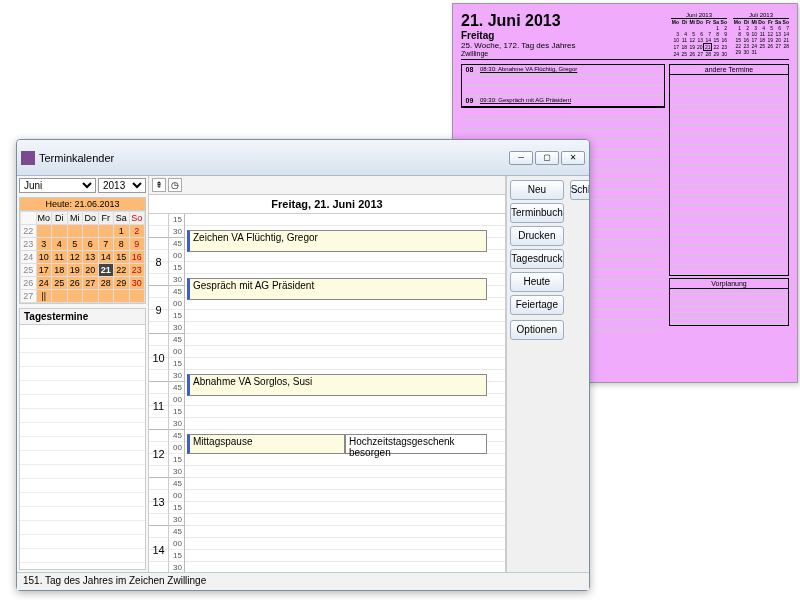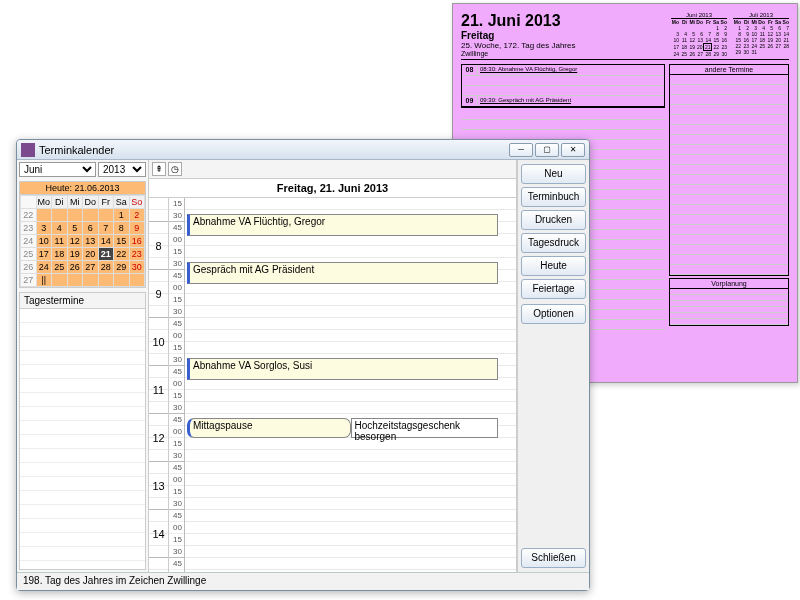--- a/index.html
+++ b/index.html
@@ -62,21 +62,21 @@
     width: 574px;
     height: 452px;
     border: 1px solid #7a8ea0;
     background: linear-gradient(#fdfdfd,#e8eef5);
     border-radius: 4px;
     box-shadow: 0 2px 8px rgba(0,0,0,0.3);
     display: flex;
     flex-direction: column;
   }
   .titlebar {
-    height: 20px;
+    height: 36px;
     background: linear-gradient(#f2f6fb,#d7e2ee);
     border-bottom: 1px solid #a8b8c8;
     display: flex;
     align-items: center;
     padding: 0 4px;
     border-radius: 4px 4px 0 0;
   }
   .titlebar .icon {
     width: 14px; height: 14px; background: #7b4a8e; margin-right: 4px;
   }
@@ -113,21 +113,21 @@
     width: 12.5%;
   }
   .cal-grid th { background: #f0f0f0; font-weight: normal; }
   .cal-grid .wk { color: #888; background: #f8f8f8; }
   .cal-grid .sun { color: #c00; }
   .cal-grid .today { background: #444; color: #fff; font-weight: bold; }
   .tagestermine {
     flex: 1; background: #fff; border: 1px solid #ccc; margin: 2px;
     display: flex; flex-direction: column;
   }
-  .tagestermine .cap { font-size: 10px; padding: 2px 4px; border-bottom: 1px solid #ccc; background: #f4f4f4; }
+  .tagestermine .cap { font-size: 10px; padding: 2px 4px; border-bottom: 1px solid #ccc; background: #f4f4f4; font-weight: bold; }
   .tagestermine .lines { flex: 1; background: repeating-linear-gradient(#fff,#fff 13px,#eee 13px,#eee 14px); }
 
   .center-panel {
     flex: 1; display: flex; flex-direction: column; background: #fff; border-right: 1px solid #ccc;
   }
   .center-tools {
     display: flex; gap: 2px; padding: 2px 3px; border-bottom: 1px solid #ccc;
     background: #f4f4f4;
   }
   .tool-ico {
@@ -156,26 +156,26 @@
   }
   .hour-label.first { height: 24px; }
   .min-col .min { height: 12px; line-height: 12px; text-align: right; padding-right: 2px; border-bottom: 1px solid #eee; }
   .min-col .min.q { border-bottom: 1px solid #bbb; }
   .evt {
     position: absolute; left: 2px; right: 18px;
     background: #fdfce0; border: 1px solid #888;
     border-left: 3px solid #3a5fcd;
     font-size: 10px; padding: 1px 3px;
   }
-  .evt.half { right: 50%; border-radius: 7px; }
+  .evt.half { right: 50%; }
   .evt.half2 { left: 50%; right: 18px; border-left: 1px solid #888; background: #fff; }
 
   .right-panel {
-    width: 72px; background: #f0f0f0; padding: 4px 3px; border-left: 1px solid #ccc;
-    display: flex; flex-direction: column; gap: 3px;
+    width: 83px; background: #f0f0f0; padding: 4px 3px; border-left: 1px solid #ccc;
+    display: flex; flex-direction: row; gap: 3px;
   }
   .rbtn {
     height: 20px; border: 1px solid #9aafc6; border-radius: 3px;
     background: linear-gradient(#fefefe,#e2eaf4);
     font-size: 10px; text-align: center; line-height: 18px;
   }
   .rspacer { flex: 1; }
   .statusbar {
     height: 18px; border-top: 1px solid #bcc; background: #f2f2f2;
     padding: 2px 6px; font-size: 10px;
@@ -539,21 +539,21 @@
             <div class="min">15</div>
             <div class="min q">30</div>
             <div class="min">45</div>
             <div class="min">00</div>
             <div class="min">15</div>
             <div class="min q">30</div>
             <div class="min">45</div>
             <div class="min">00</div>
           </div>
         <div class="evt-col" id="evtcol">
-            <div class="evt" style="top: 16px; height: 22px;">Abnahme VA Flüchtig, Gregor</div>
+            <div class="evt" style="top: 16px; height: 22px;">Zeichen VA Flüchtig, Gregor</div>
             <div class="evt" style="top: 64px; height: 22px;">Gespräch mit AG Präsident</div>
             <div class="evt" style="top: 160px; height: 22px;">Abnahme VA Sorglos, Susi</div>
             <div class="evt half" style="top: 220px; height: 20px;">Mittagspause</div>
             <div class="evt half2" style="top: 220px; height: 20px;">Hochzeitstagsgeschenk besorgen</div>
           </div>
       </div>
     </div>
     <div class="right-panel">
       <div id="rbtns">
           <div class="rbtn" style="margin-bottom: 3px;">Neu</div>
@@ -561,14 +561,14 @@
           <div class="rbtn" style="margin-bottom: 3px;">Drucken</div>
           <div class="rbtn" style="margin-bottom: 3px;">Tagesdruck</div>
           <div class="rbtn" style="margin-bottom: 3px;">Heute</div>
           <div class="rbtn" style="margin-bottom: 5px;">Feiertage</div>
           <div class="rbtn" style="margin-bottom: 3px;">Optionen</div>
         </div>
       <div class="rspacer"></div>
       <div class="rbtn">Schließen</div>
     </div>
   </div>
-  <div class="statusbar">198. Tag des Jahres im Zeichen Zwillinge</div>
+  <div class="statusbar">151. Tag des Jahres im Zeichen Zwillinge</div>
 </div>
 
 </body></html>

